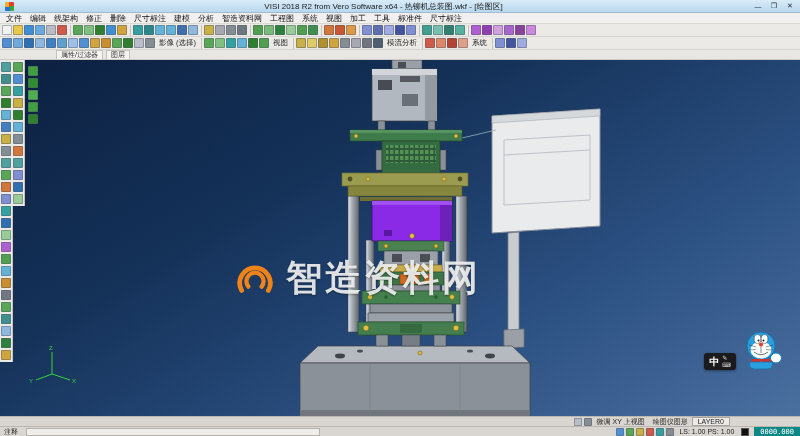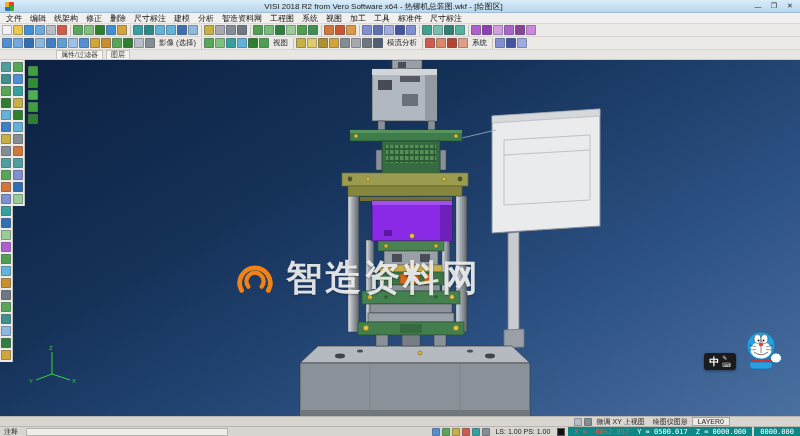--- a/index.html
+++ b/index.html
@@ -448,21 +448,16 @@
     <span style="display:flex;">
         <span class="sb-icon" style="background: rgb(79, 143, 210);"></span>
         <span class="sb-icon" style="background: rgb(87, 167, 87);"></span>
         <span class="sb-icon" style="background: rgb(201, 176, 68);"></span>
         <span class="sb-icon" style="background: rgb(207, 92, 74);"></span>
         <span class="sb-icon" style="background: rgb(53, 160, 160);"></span>
         <span class="sb-icon" style="background: rgb(132, 140, 148);"></span>
       </span>
     <span class="sb-text">LS: 1.00  PS: 1.00</span>
     <span class="swatch"></span>
-    <span class="coords">
-      <span class="coord-x">X = -0652.057</span>
-      <span>Y = 0500.017</span>
-      <span>Z = 0000.000</span>
-    </span>
     <span class="coords-extra">0000.000</span>
   </div>
 
 </div>
 
 </body></html>

